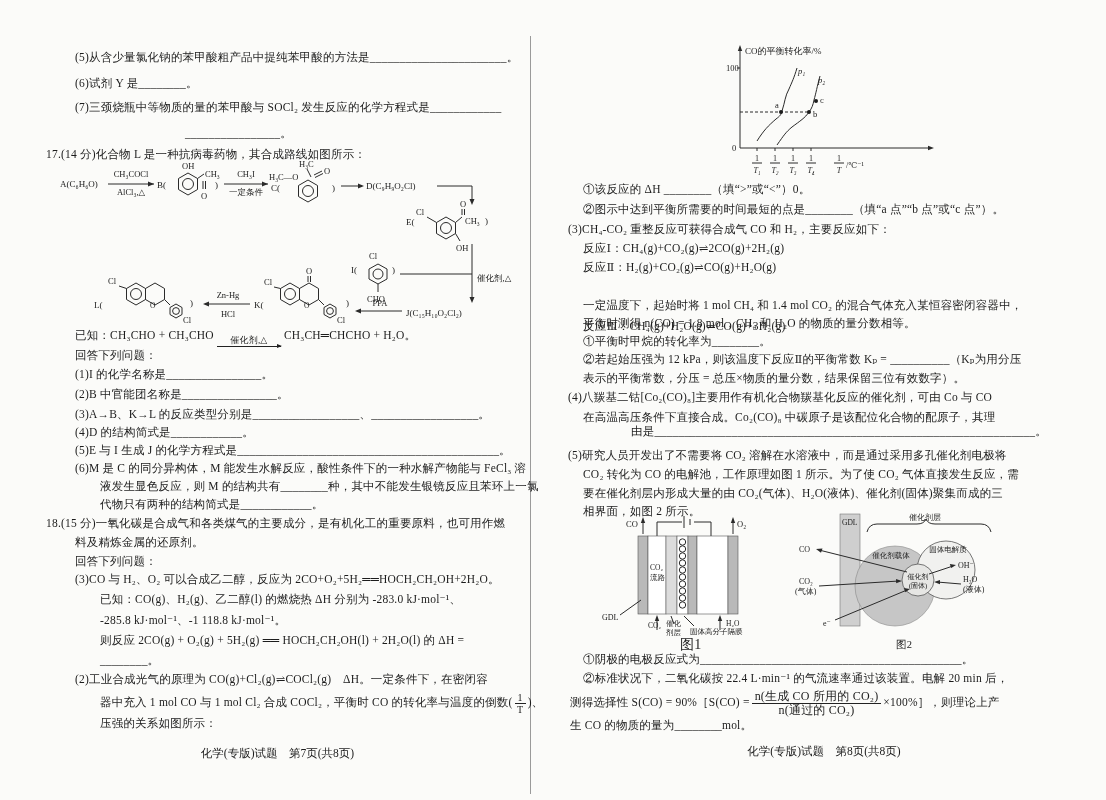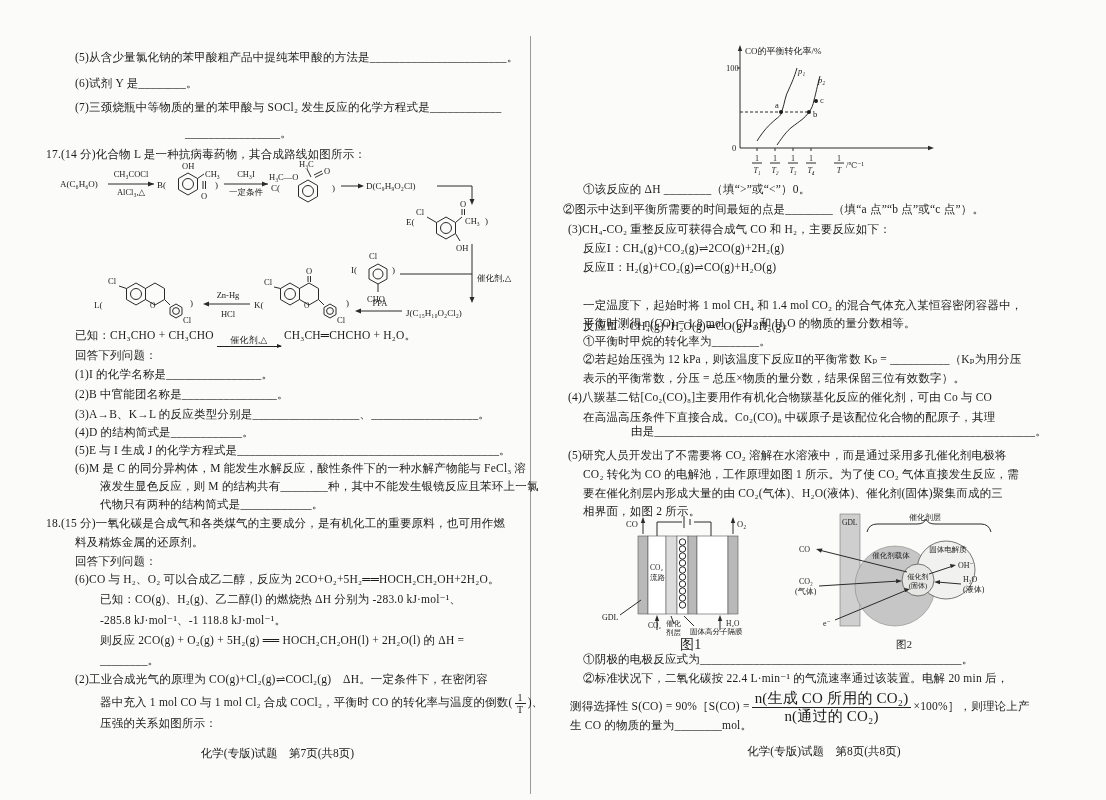--- a/index.html
+++ b/index.html
@@ -8,21 +8,21 @@
     background:#fbfbf9;color:#1c1c1c;
     font-family:"Liberation Serif","DejaVu Serif",serif;
     overflow:hidden;
   }
   .line{position:absolute;white-space:nowrap;font-size:11.5px;line-height:1.25;letter-spacing:0.2px;}
   .divider{position:absolute;left:530px;top:36px;width:1px;height:758px;background:#9a9a9a;}
   .footer{position:absolute;text-align:center;font-size:11.5px;}
   .frac{display:inline-flex;flex-direction:column;align-items:center;vertical-align:middle;line-height:1.1;font-size:10px;margin:0 2px;}
   .frac .num{border-bottom:1px solid #222;padding:0 3px;}
   .frac .den{padding:0 1px;}
-  .bigfrac{font-size:15px;}
+  .bigfrac{font-size:12px;}
   .overarrow{display:inline-flex;flex-direction:column;align-items:center;vertical-align:-4px;margin:0 3px;}
   .overarrow .lbl{font-size:9px;line-height:1;margin-bottom:1px;}
   .overarrow .arr{width:64px;height:0;border-bottom:1px solid #222;position:relative;}
   .overarrow .arr::after{content:"";position:absolute;right:-1px;top:-2.5px;border-left:5px solid #222;border-top:2.5px solid transparent;border-bottom:2.5px solid transparent;}
   svg{position:absolute;overflow:visible;}
   svg text{font-family:"Liberation Serif","DejaVu Serif",serif;fill:#1c1c1c;}
   .s-line{stroke:#2a2a2a;stroke-width:1;fill:none;}
   .s-gray{fill:#b9b9b9;stroke:#555;stroke-width:0.6;}
   .s-ltgray{fill:#dcdcdc;stroke:#666;stroke-width:0.6;}
   .s-white{fill:#ffffff;stroke:#555;stroke-width:0.6;}
@@ -151,21 +151,21 @@
 <div class="line" style="left:75px;top:387px;">(2)B 中官能团名称是________________。</div>
 <div class="line" style="left:75px;top:407px;">(3)A→B、K→L 的反应类型分别是__________________、__________________。</div>
 <div class="line" style="left:75px;top:425px;">(4)D 的结构简式是____________。</div>
 <div class="line" style="left:75px;top:443px;">(5)E 与 I 生成 J 的化学方程式是____________________________________________。</div>
 <div class="line" style="left:75px;top:461px;">(6)M 是 C 的同分异构体，M 能发生水解反应，酸性条件下的一种水解产物能与 FeCl₃ 溶</div>
 <div class="line" style="left:100px;top:479px;">液发生显色反应，则 M 的结构共有________种，其中不能发生银镜反应且苯环上一氯</div>
 <div class="line" style="left:100px;top:497px;">代物只有两种的结构简式是____________。</div>
 <div class="line" style="left:46px;top:516px;text-align:right;">18.(15 分)一氧化碳是合成气和各类煤气的主要成分，是有机化工的重要原料，也可用作燃</div>
 <div class="line" style="left:75px;top:535px;">料及精炼金属的还原剂。</div>
 <div class="line" style="left:75px;top:554px;">回答下列问题：</div>
-<div class="line" style="left:75px;top:572px;">(6)CO 与 H₂、O₂ 可以合成乙二醇，反应为 2CO+O₂+5H₂══HOCH₂CH₂OH+2H₂O。</div>
+<div class="line" style="left:75px;top:572px;">(3)CO 与 H₂、O₂ 可以合成乙二醇，反应为 2CO+O₂+5H₂══HOCH₂CH₂OH+2H₂O。</div>
 <div class="line" style="left:100px;top:592px;">已知：CO(g)、H₂(g)、乙二醇(l) 的燃烧热 ΔH 分别为 -283.0 kJ·mol⁻¹、</div>
 <div class="line" style="left:100px;top:613px;">-285.8 kJ·mol⁻¹、-1 118.8 kJ·mol⁻¹。</div>
 <div class="line" style="left:100px;top:633px;">则反应 2CO(g) + O₂(g) + 5H₂(g) ══ HOCH₂CH₂OH(l) + 2H₂O(l) 的 ΔH =</div>
 <div class="line" style="left:100px;top:653px;">________。</div>
 <div class="line" style="left:75px;top:672px;">(2)工业合成光气的原理为 CO(g)+Cl₂(g)⇌COCl₂(g)　ΔH。一定条件下，在密闭容</div>
 <div class="line" style="left:100px;top:692px;">
   <span>器中充入 1 mol CO 与 1 mol Cl₂ 合成 COCl₂，平衡时 CO 的转化率与温度的倒数(</span><span class="frac">
       <span class="num">1</span>
       <span class="den">T</span>
     </span><span>)、</span>
@@ -210,21 +210,21 @@
   <text x="85" y="121" font-size="8" text-anchor="middle">1</text>
   <line x1="80" y1="123" x2="90" y2="123" class="s-line"></line>
   <text x="85" y="133" font-size="8" font-style="italic" text-anchor="middle">T₄</text>
   <text x="113" y="121" font-size="8" text-anchor="middle">1</text>
   <line x1="108" y1="123" x2="118" y2="123" class="s-line"></line>
   <text x="113" y="133" font-size="8" font-style="italic" text-anchor="middle">T</text>
   <text x="120" y="128" font-size="8">/℃⁻¹</text>
 </svg>
 
 <div class="line" style="left:583px;top:182px;">①该反应的 ΔH ________（填“&gt;”或“&lt;”）0。</div>
-<div class="line" style="left:563px;top:202px;">②图示中达到平衡所需要的时间最短的点是________（填“a 点”“b 点”或“c 点”）。</div>
+<div class="line" style="left:583px;top:202px;">②图示中达到平衡所需要的时间最短的点是________（填“a 点”“b 点”或“c 点”）。</div>
 <div class="line" style="left:568px;top:222px;">(3)CH₄-CO₂ 重整反应可获得合成气 CO 和 H₂，主要反应如下：</div>
 <div class="line" style="left:583px;top:241px;">反应Ⅰ：CH₄(g)+CO₂(g)⇌2CO(g)+2H₂(g)</div>
 <div class="line" style="left:583px;top:260px;">反应Ⅱ：H₂(g)+CO₂(g)⇌CO(g)+H₂O(g)</div>
 <div class="line" style="left:583px;top:279px;margin-top:40px;">反应Ⅲ：CH₄(g)+H₂O(g)⇌CO(g)+3H₂(g)</div>
 <div class="line" style="left:583px;top:298px;">一定温度下，起始时将 1 mol CH₄ 和 1.4 mol CO₂ 的混合气体充入某恒容密闭容器中，</div>
 <div class="line" style="left:583px;top:316px;">平衡时测得 n(CO) = 1.8 mol，CH₄ 和 H₂O 的物质的量分数相等。</div>
 <div class="line" style="left:583px;top:334px;">①平衡时甲烷的转化率为________。</div>
 <div class="line" style="left:583px;top:352px;">②若起始压强为 12 kPa，则该温度下反应Ⅱ的平衡常数 Kₚ = __________（Kₚ为用分压</div>
 <div class="line" style="left:583px;top:371px;">表示的平衡常数，分压 = 总压×物质的量分数，结果保留三位有效数字）。</div>
 <div class="line" style="left:568px;top:390px;">(4)八羰基二钴[Co₂(CO)₈]主要用作有机化合物羰基化反应的催化剂，可由 Co 与 CO</div>

